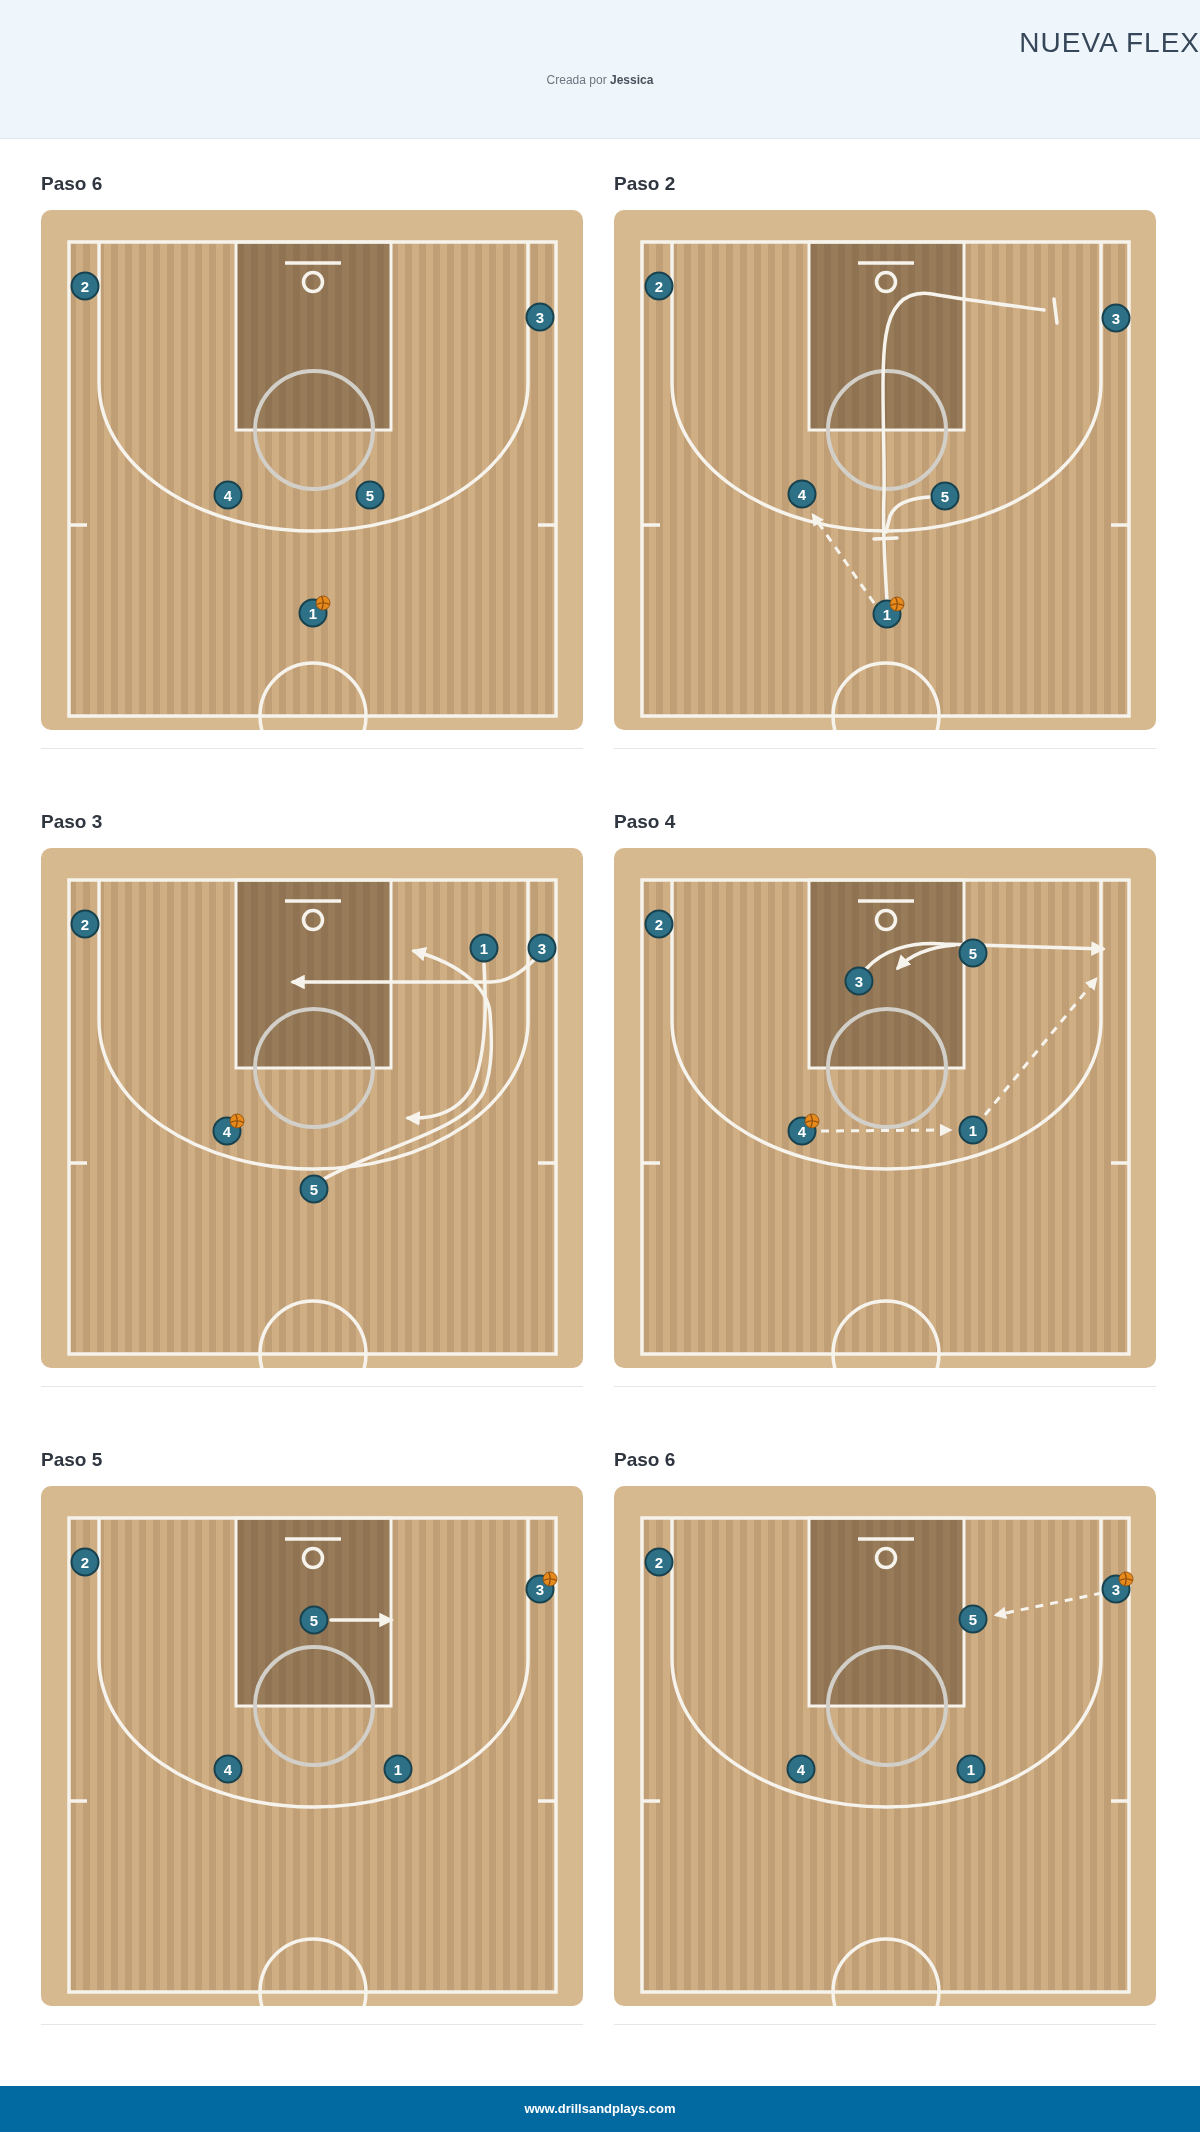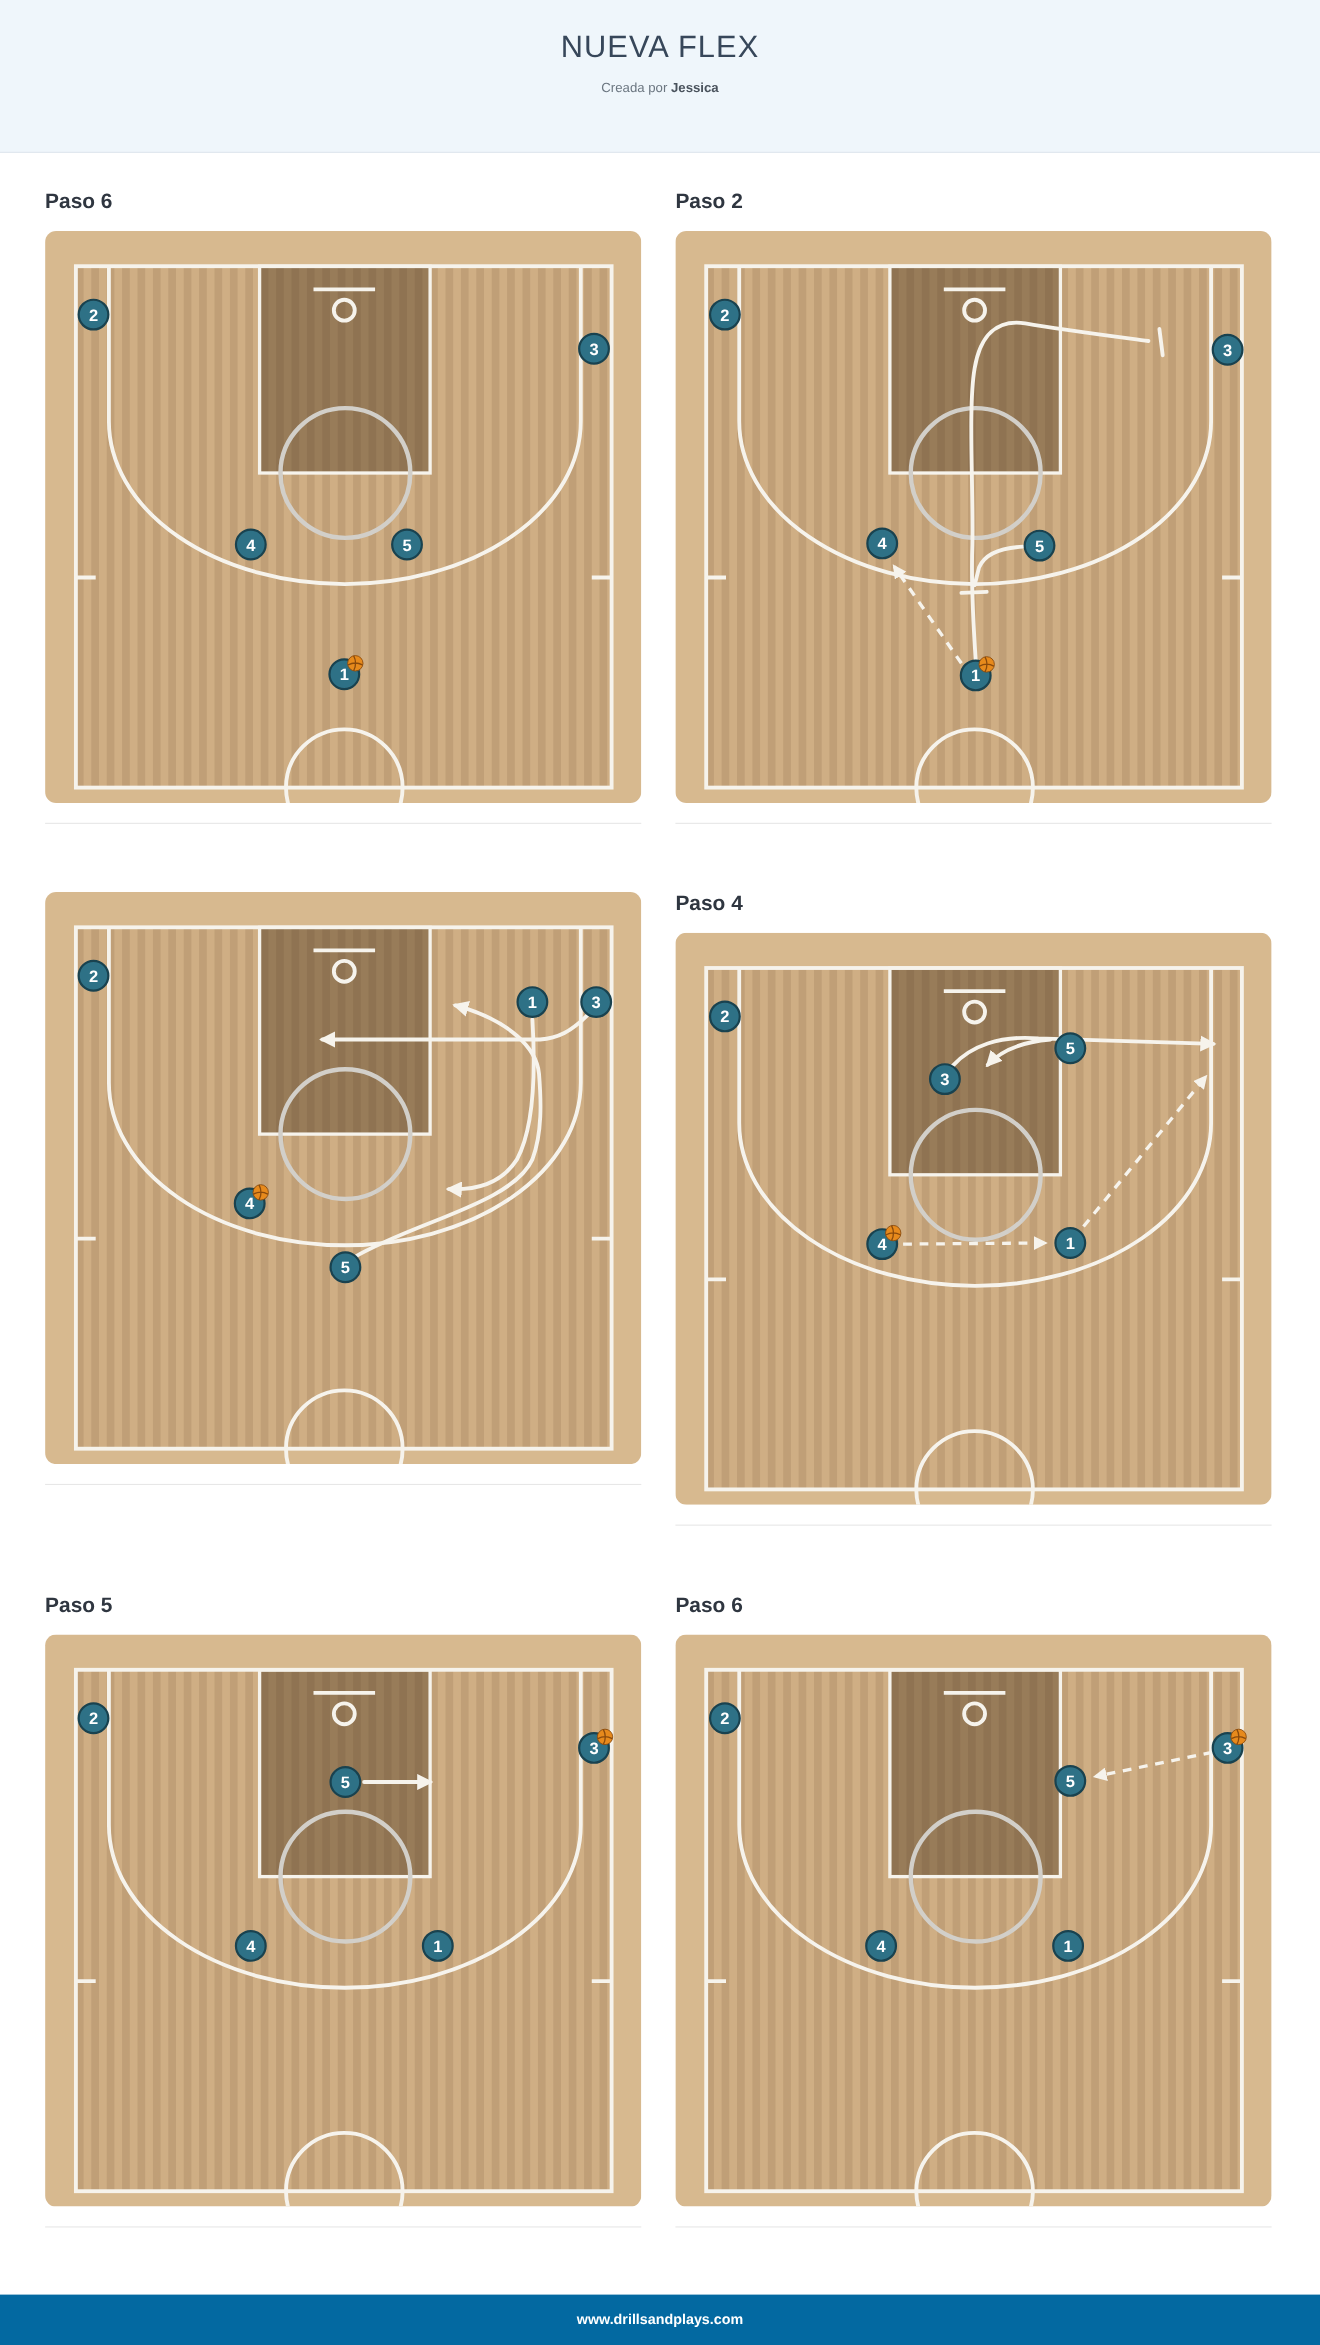--- a/index.html
+++ b/index.html
@@ -15,20 +15,21 @@
     background: #eff6fb;
     border-bottom: 1px solid #dfe7ee;
     text-align: center;
     padding-top: 27px;
   }
   .page-title {
     font-size: 28px;
     font-weight: 500;
     letter-spacing: 1px;
     color: #37475a;
+    text-align: right;
   }
   .page-subtitle {
     margin-top: 14px;
     font-size: 12px;
     color: #6b7680;
   }
   .page-subtitle b { color: #49525c; }
   .grid {
     display: grid;
     grid-template-columns: 542px 542px;
@@ -180,20 +181,21 @@
     </g>
         <g transform="translate(283,394)">
         <circle r="7" fill="#e78a1c" stroke="#8a4a0c" stroke-width="0.8"></circle>
         <path d="M -6.5 1.5 Q 0 -2 6.5 1.5 M -1.5 -6.8 Q 2 0 -1.5 6.8" fill="none" stroke="#8a4a0c" stroke-width="1.2"></path>
       </g>
       </svg>
     <div class="divider"></div>
   </section>
 
   <section class="step">
+    <h2>Paso 3</h2>
     <svg class="court" width="542" height="520" viewBox="0 0 542 520">
         <defs>
     <pattern id="pl2" width="14" height="520" patternUnits="userSpaceOnUse">
       <rect width="7" height="520" fill="rgba(110,82,50,0.16)"></rect>
     </pattern>
     <marker id="ar2" viewBox="0 0 10 10" refX="8" refY="5" markerWidth="4.2" markerHeight="4.2" orient="auto">
       <path d="M0,0 L10,5 L0,10 z" fill="#f6f3ec"></path>
     </marker>
   </defs>
   <rect width="542" height="520" rx="10" fill="#d7b98f"></rect>

